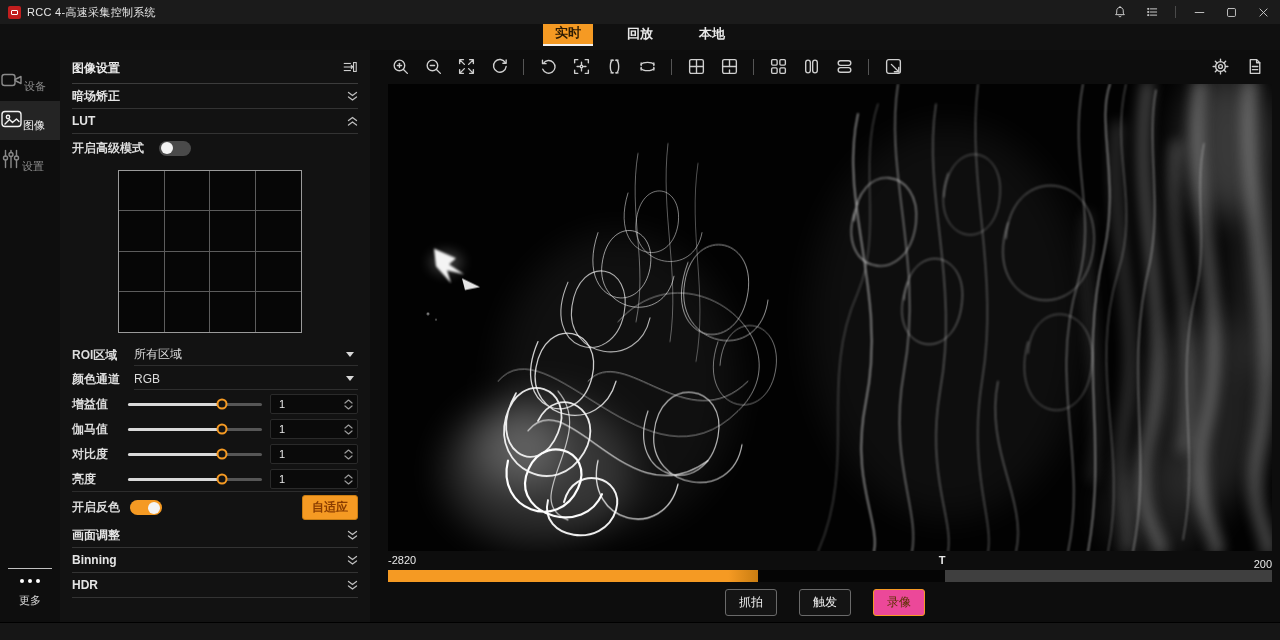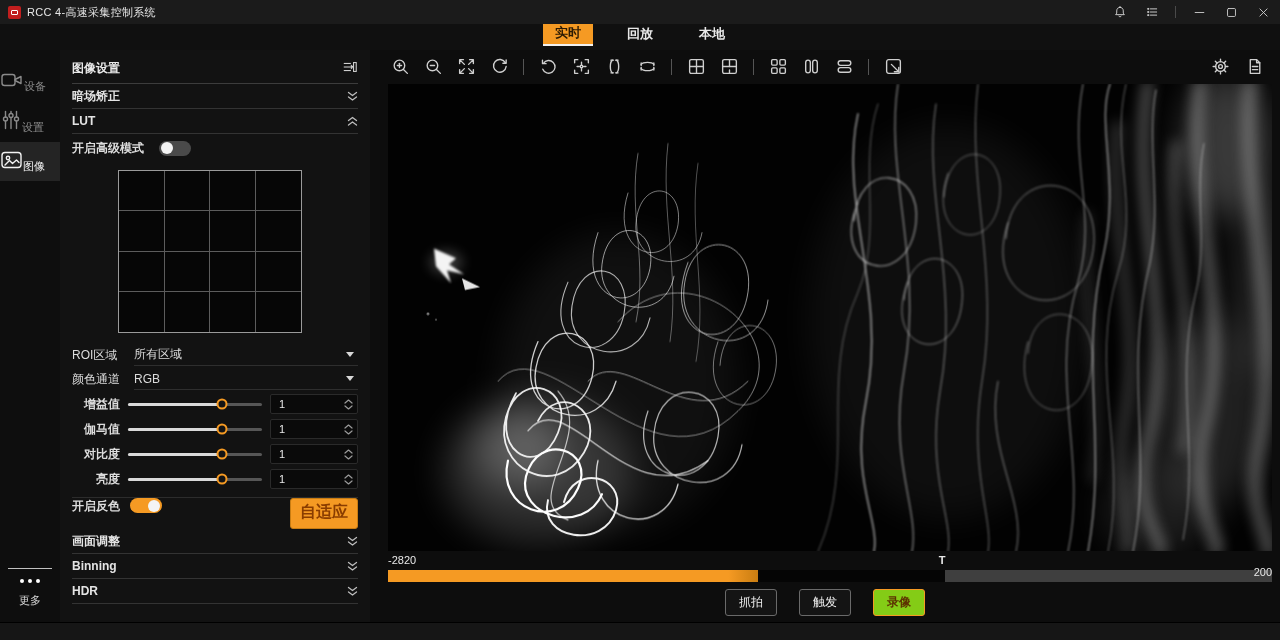--- a/index.html
+++ b/index.html
@@ -62,70 +62,70 @@
   .switch.on .knob { left:auto; right:2px; }
 
   .lutgrid { width:184px; height:163px; margin:8px 0 10px 46px; display:grid;
     grid-template-columns:repeat(4,1fr); grid-template-rows:repeat(4,1fr);
     border:1px solid #9a9a9a; background:#060606; }
   .lutgrid i { border-right:1px solid #5c5c5c; border-bottom:1px solid #5c5c5c; }
   .lutgrid i:nth-child(4n) { border-right:none; }
   .lutgrid i:nth-child(n+13) { border-bottom:none; }
 
   .dd-row { display:flex; align-items:center; height:24px; gap:10px; cursor:pointer; }
-  .dd-label { font-weight:normal; width:52px; flex:none; }
+  .dd-label { font-weight:bold; width:52px; flex:none; }
   .dd-box { flex:1; display:flex; align-items:center; justify-content:space-between;
     border-bottom:1px solid #2e2e2e; height:22px; }
   .caret { width:0; height:0; border-left:4px solid transparent; border-right:4px solid transparent;
     border-top:5px solid #d8d8d8; margin-right:4px; }
 
   .slider-row { display:flex; align-items:center; height:24px; margin-top:1px; gap:8px; }
-  .s-label { width:48px; text-align:right; font-weight:bold; flex:none; }
+  .s-label { width:48px; font-weight:bold; flex:none; }
   .track { position:relative; width:134px; height:3px; background:#565656; border-radius:2px; flex:none; cursor:pointer; }
   .track .fill { position:absolute; left:0; top:0; bottom:0; width:70%; background:#d9d9d9; border-radius:2px; }
   .track .knob { position:absolute; top:50%; transform:translate(-50%,-50%); width:11px; height:11px;
     border-radius:50%; background:#141414; border:2.5px solid #f59a23; cursor:pointer; }
   .valbox { flex:1; height:20px; background:#0a0a0a; border:1px solid #2a2a2a; border-radius:2px;
     display:flex; align-items:center; justify-content:space-between; padding:0 4px 0 8px; }
   .valbox .v { font-size:11px; color:#e8e8e8; }
   .spin { display:flex; flex-direction:column; gap:1px; cursor:pointer; }
   .spin svg path { stroke:#9a9a9a; stroke-width:1.2; fill:none; stroke-linecap:round; stroke-linejoin:round; }
 
-  .invert-row { display:flex; gap:10px; height:32px; margin-top:6px;
+  .invert-row { display:flex; align-items:center; gap:10px; height:32px; 
     border-top:1px solid #2c2c2c; font-weight:bold; }
-  .btn-adaptive { margin-left:auto; background:#f59a23; color:#8a3d00; font-size:16px; font-weight:bold;
+  .btn-adaptive { margin-left:auto; background:#f59a23; color:#8a3d00; font-size:12px; font-weight:bold;
     border:1px solid #c87c12; border-radius:3px; padding:3px 9px; cursor:pointer; }
 
   
   .main { flex:1; display:flex; flex-direction:column; background:#0d0d0d; }
   .toolbar { height:34px; display:flex; align-items:center; gap:9px; padding:0 14px 0 18px; }
   .ti { width:24px; height:24px; display:flex; align-items:center; justify-content:center; cursor:pointer; border-radius:3px; }
   .ti svg { display:block; }
   .ti path, .ti rect, .ti circle, .ti line { stroke:#cfcfcf; stroke-width:1.3; fill:none; stroke-linecap:round; stroke-linejoin:round; }
   .t-sep { width:1px; height:16px; background:#555; margin:0 3px; }
   .t-right { margin-left:auto; display:flex; gap:10px; }
 
   .viewport { position:relative; height:472px; margin:0 8px 0 18px; background:#000; overflow:hidden; cursor:crosshair; }
   .viewport svg { display:block; width:100%; height:100%; }
 
   .timeline { padding:3px 8px 0 18px; }
   .tl-labels { position:relative; height:14px; color:#e8e8e8; font-size:11px; }
   .tl-start { position:absolute; left:0; top:0; }
   .tl-t { position:absolute; left:62.3%; top:0; font-weight:bold; }
-  .tl-end { position:absolute; right:0; top:12px;margin-left:43px; }
+  .tl-end { position:absolute; right:0; top:4px;margin-left:43px; }
   .tl-bar { display:flex; height:12px; margin-top:2px; cursor:pointer; }
   .seg-fill { background:linear-gradient(90deg,#f59a23 0 92%, #c97d12 100%); }
   .seg-dark { background:#050505; }
   .seg-rest { background:#3f3f3f; }
 
   .actions { height:40px; display:flex; align-items:center; justify-content:center; gap:22px; }
   .btn { min-width:52px; height:27px; background:#141414; border:1px solid #6a6a6a; border-radius:3px;
     color:#f0f0f0; font-size:12px; display:flex; align-items:center; justify-content:center;
     padding:0 12px; cursor:pointer; }
-  .btn.primary { background:#84cc16; border-color:#f59a23; color:#5c3200; font-weight:bold;text-align:right; }
+  .btn.primary { background:#ec4899; border-color:#f59a23; color:#5c3200; font-weight:normal;text-align:right; }
 
   .bottomstrip { position:absolute; left:0; right:0; bottom:0; height:18px; background:#161616; border-top:1px solid #000; }
 </style>
 </head>
 <body>
 
 <div class="app">
 
   <div class="titlebar">
     <div class="logo">
@@ -180,46 +180,46 @@
 
     <div class="rail">
       <div class="rail-item">
         <span>
           <svg width="24" height="20" viewBox="0 0 24 20">
               <rect x="2" y="4.5" width="13" height="11" rx="2.5"></rect>
               <path d="M15 9.5l6-3v7l-6-3z"></path>
             </svg>
         </span>
         <span class="rail-label">设备</span>
+      </div>
+      <div class="rail-item active">
+        <span>
+          <svg width="23" height="20" viewBox="0 0 23 20">
+              <rect x="2" y="2.5" width="19" height="15" rx="3"></rect>
+              <circle cx="8" cy="8" r="1.7"></circle>
+              <path d="M5 15l4.5-4.5 3 3L16.5 10l2.5 2.5"></path>
+            </svg>
+        </span>
+        <span class="rail-label">图像</span>
       </div>
       <div class="rail-item">
         <span>
           <svg width="22" height="22" viewBox="0 0 22 22">
               <line x1="5.5" y1="2.5" x2="5.5" y2="8"></line>
               <circle cx="5.5" cy="10" r="2"></circle>
               <line x1="5.5" y1="12" x2="5.5" y2="19.5"></line>
               <line x1="11" y1="2.5" x2="11" y2="4.5"></line>
               <circle cx="11" cy="6.5" r="2"></circle>
               <line x1="11" y1="8.5" x2="11" y2="19.5"></line>
               <line x1="16.5" y1="2.5" x2="16.5" y2="8"></line>
               <circle cx="16.5" cy="10" r="2"></circle>
               <line x1="16.5" y1="12" x2="16.5" y2="19.5"></line>
             </svg>
         </span>
         <span class="rail-label">设置</span>
-      </div>
-      <div class="rail-item active">
-        <span>
-          <svg width="23" height="20" viewBox="0 0 23 20">
-              <rect x="2" y="2.5" width="19" height="15" rx="3"></rect>
-              <circle cx="8" cy="8" r="1.7"></circle>
-              <path d="M5 15l4.5-4.5 3 3L16.5 10l2.5 2.5"></path>
-            </svg>
-        </span>
-        <span class="rail-label">图像</span>
       </div>
       <div class="rail-spacer"></div>
       <div class="rail-divider"></div>
       <div class="rail-more">
         <span class="dots">
             <i></i>
             <i></i>
             <i></i>
           </span>
         <span class="rail-label">更多</span>

